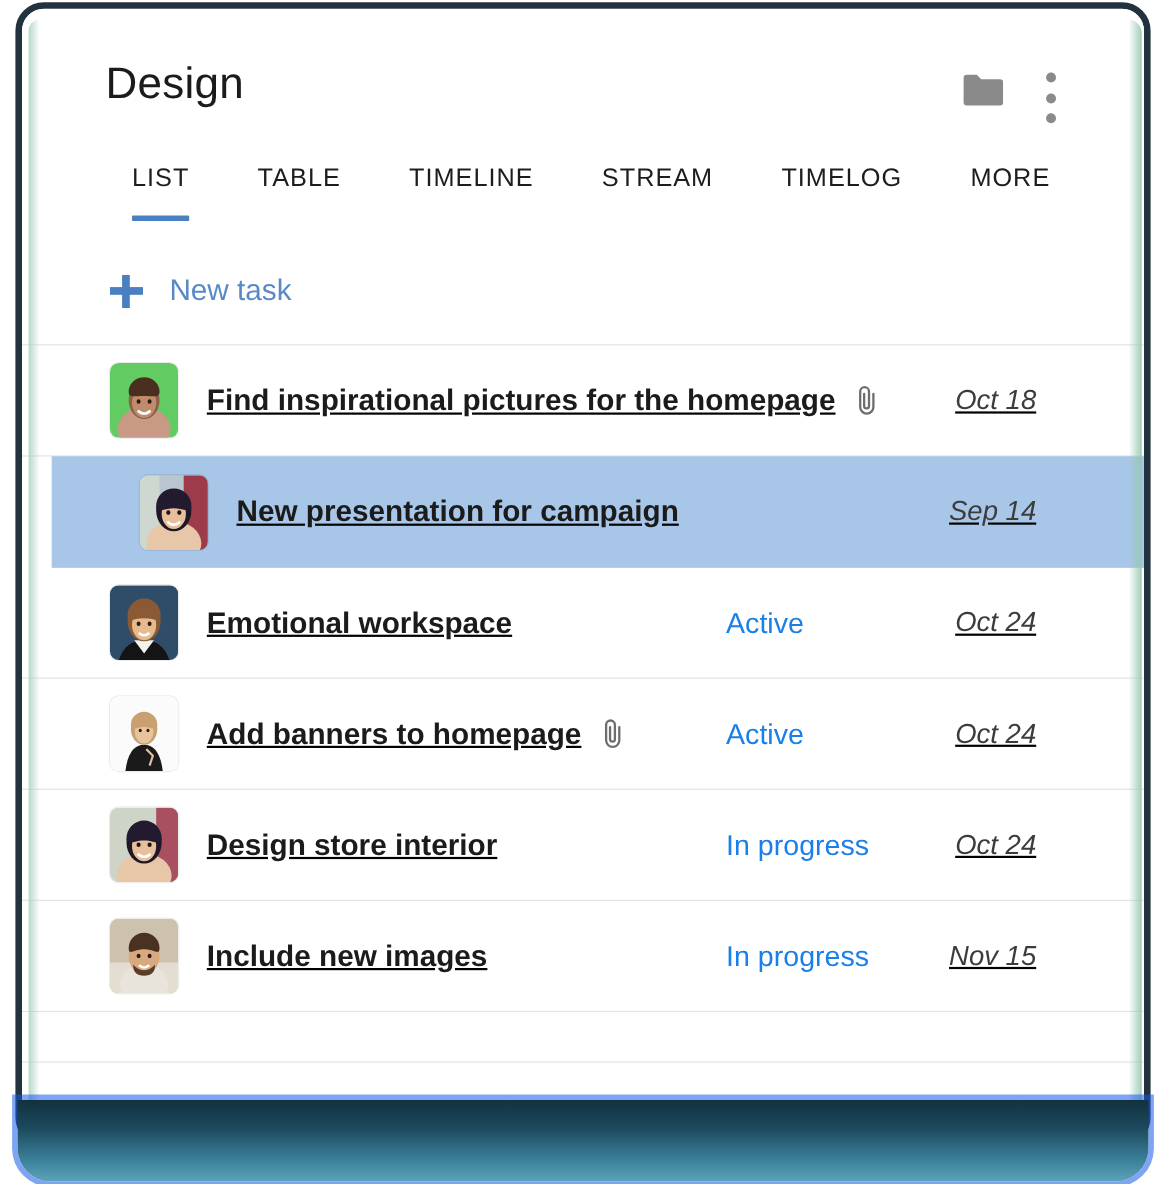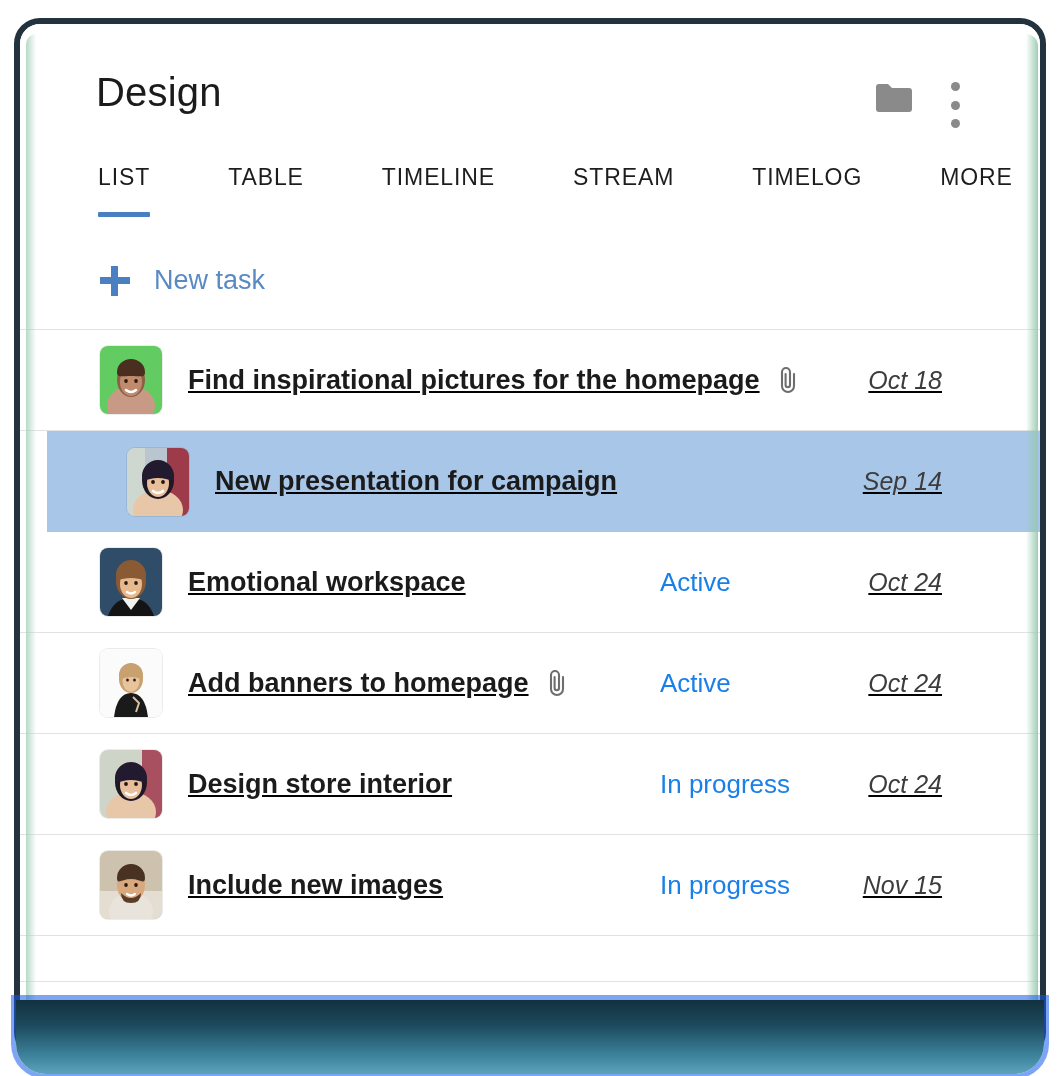--- a/index.html
+++ b/index.html
@@ -9,21 +9,21 @@
     height: 1076px;
     overflow: hidden;
     font-family: "Liberation Sans", sans-serif;
     background: #ffffff;
   }
 
   
   #device-frame {
     position: absolute;
     left: 14px;
-    top: 18px;
+    top: 2px;
     width: 1032px;
     height: 1040px;
     border: 6px solid #23323f;
     border-radius: 26px;
     background: #ffffff;
     overflow: hidden;
   }
   #frame-glow-left {
     position: absolute;
     left: 6px;
@@ -105,22 +105,22 @@
     background: #8a8a8a;
   }
 
   
   #tab-bar {
     position: relative;
     height: 86px;
     flex: none;
     display: flex;
     align-items: flex-start;
-    padding-left: 78px;
-    gap: 16px;
+    padding-left: 100px;
+    gap: 0;
   }
   .tab {
     position: relative;
     font-size: 23px;
     letter-spacing: .9px;
     color: #1d1d1d;
     padding: 18px 0 0 0;
     margin-right: 62px;
     white-space: nowrap;
     cursor: pointer;

